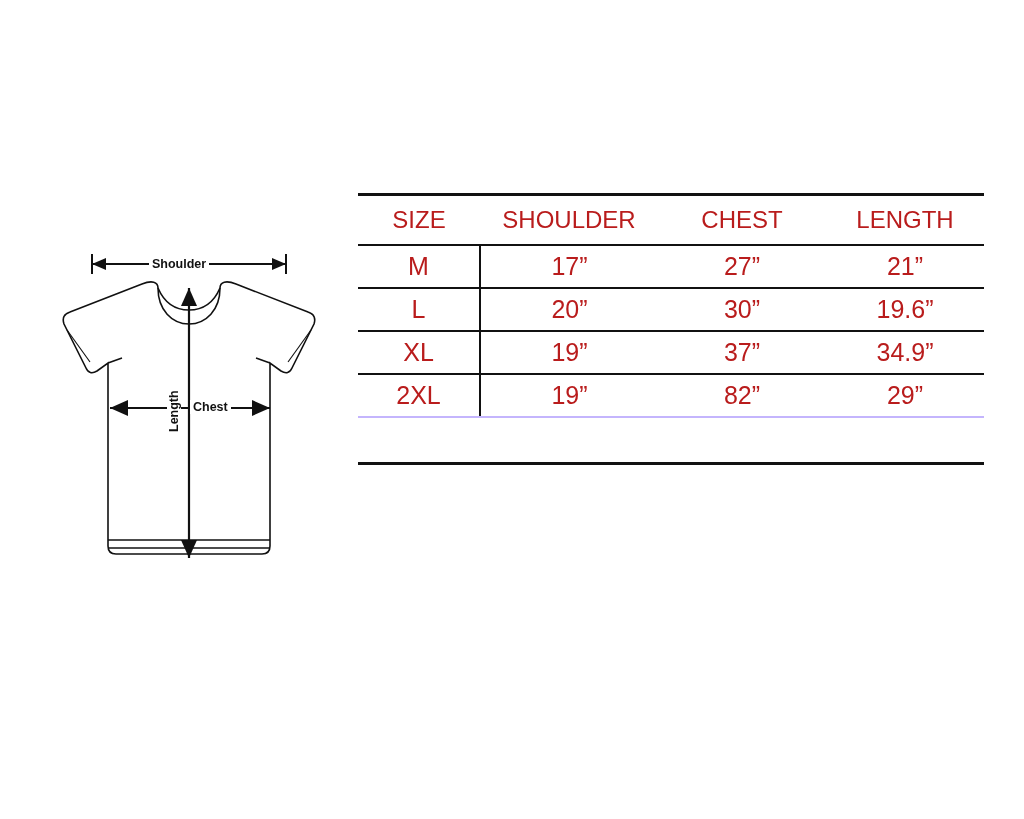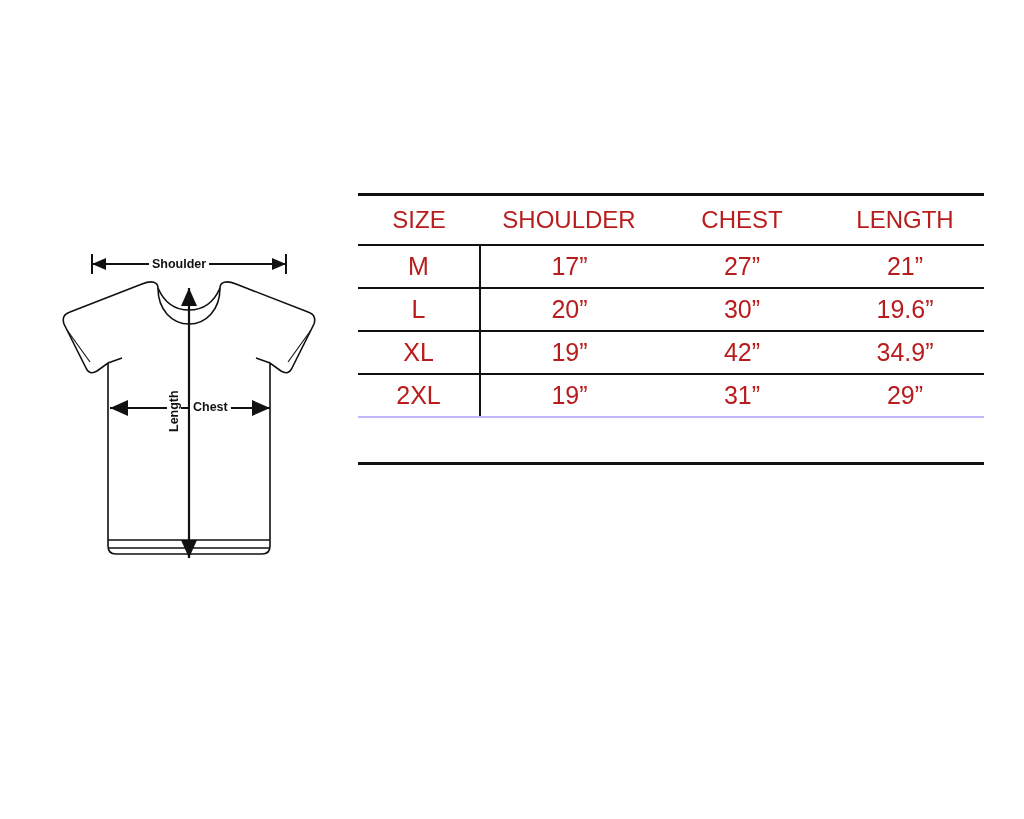--- a/index.html
+++ b/index.html
@@ -209,26 +209,26 @@
       </tr>
       <tr>
         <td class="size-cell">L</td>
         <td class="val-cell">20”</td>
         <td class="val-cell">30”</td>
         <td class="val-cell">19.6”</td>
       </tr>
       <tr>
         <td class="size-cell">XL</td>
         <td class="val-cell">19”</td>
-        <td class="val-cell">42”</td>
+        <td class="val-cell">37”</td>
         <td class="val-cell">34.9”</td>
       </tr>
       <tr>
         <td class="size-cell">2XL</td>
         <td class="val-cell">19”</td>
-        <td class="val-cell">31”</td>
+        <td class="val-cell">82”</td>
         <td class="val-cell">29”</td>
       </tr>
     </tbody>
   </table>
 
   <div id="table-footer-rule"></div>
 </div>
 
 </body></html>

